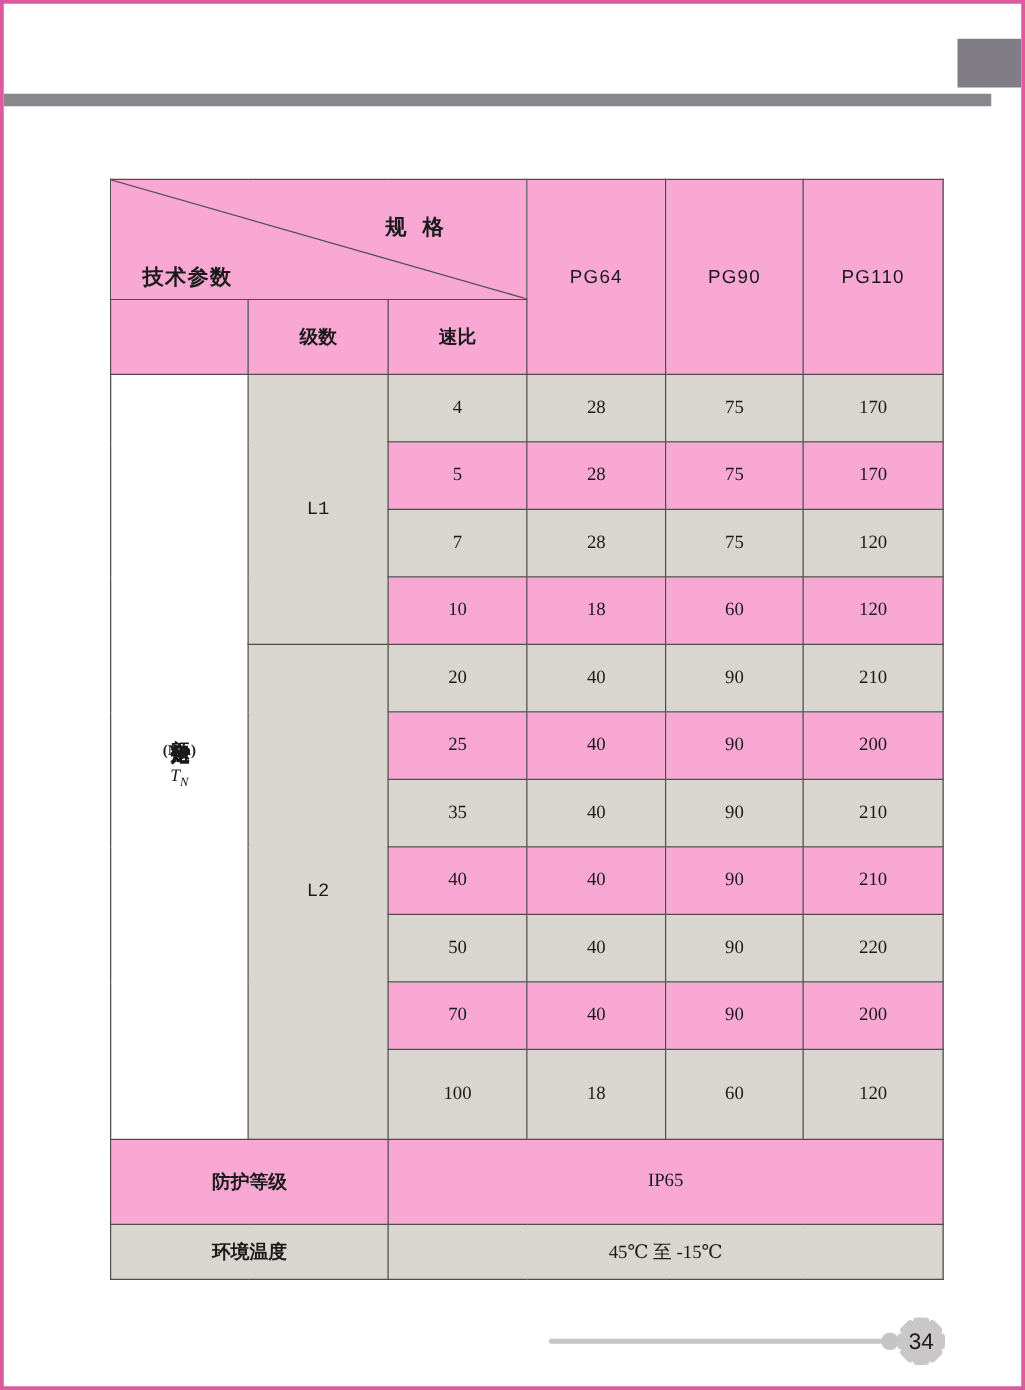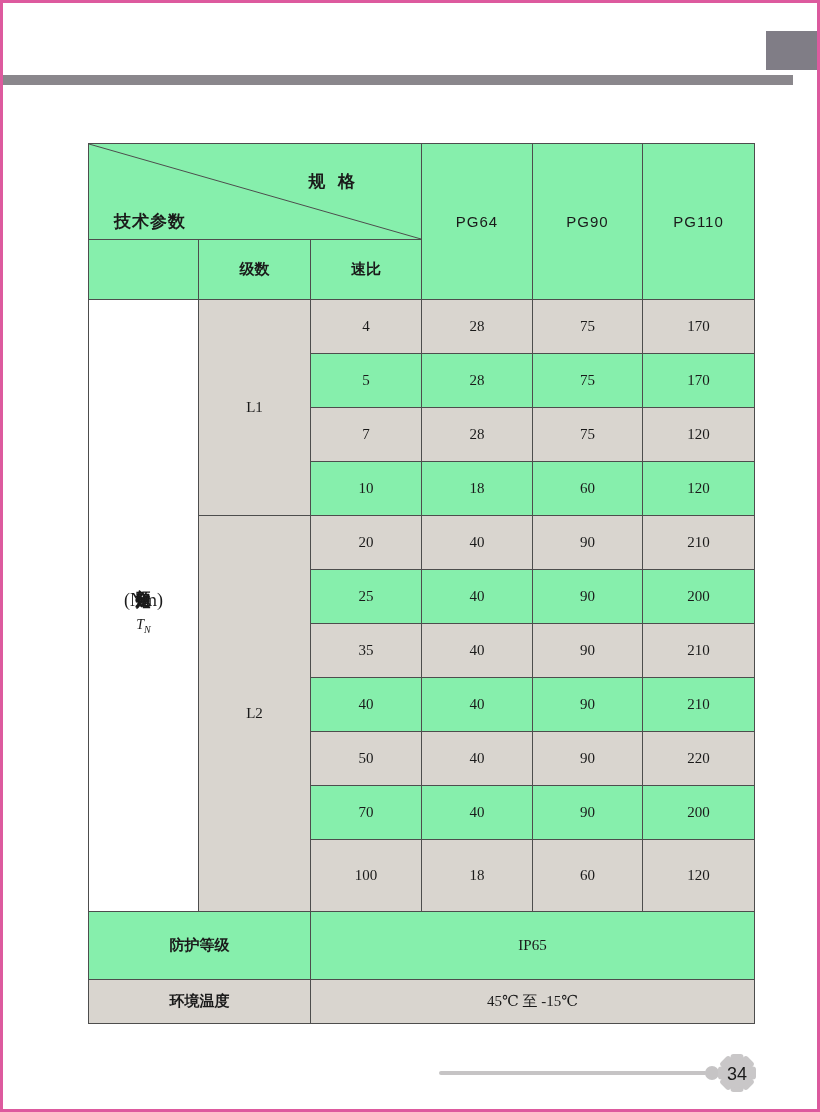--- a/index.html
+++ b/index.html
@@ -25,27 +25,27 @@
   
   table.spec {
     position: absolute; left: 85px; top: 140px;
     border-collapse: collapse; table-layout: fixed;
     width: 666px;
   }
   table.spec td {
     border: 1px solid #4d4d4d;
     text-align: center; vertical-align: middle;
     font-size: 15px;
-    background: #86efac;
+    background: #f9a8d4;
   }
   td.num { font-family: "Liberation Serif", "DejaVu Serif", serif; font-size: 15px; }
   tr.shaded td { background: #d9d5cf; }
   td.stage {
     background: #d9d5cf !important;
-    font-family: Liberation Serif, serif;
+    font-family: Liberation Mono, monospace;
     font-size: 15px;
   }
   td.torque-cell { background: #fff !important; }
   
   td.diag-cell { position: relative; padding: 0; }
   .diag-svg { position: absolute; inset: 0; width: 100%; height: 100%; display: block; }
   .diag-top {
     position: absolute; right: 62px; top: 26px;
     font-weight: 600; font-size: 17px; letter-spacing: 4px;
   }
@@ -54,21 +54,21 @@
     font-weight: 600; font-size: 17px; letter-spacing: 1px;
   }
   td.subhead { font-weight: 700; font-size: 17px; }
   td.colhead { font-size: 17px; letter-spacing: 1px; font-family: "Liberation Sans", sans-serif; }
   
   .torque-wrap { display: flex; flex-direction: column; align-items: center; gap: 6px; }
   .torque-vert {
     writing-mode: vertical-rl; text-orientation: upright;
     font-size: 15px; font-weight: 600; letter-spacing: 2px; line-height: 1;
   }
-  .torque-unit { font-family: "Liberation Serif", "DejaVu Serif", serif; font-size: 18px; }
+  .torque-unit { font-family: "Liberation Serif", "DejaVu Serif", serif; font-size: 12px; font-weight: bold; }
   .torque-sym { font-family: "Liberation Serif", "DejaVu Serif", serif; font-style: italic; font-size: 14px; text-align: right; }
   .torque-sym sub { font-size: 10px; }
   td.foot-label { font-weight: 600; font-size: 16px; }
   td.foot-value { font-family: "Liberation Serif", "DejaVu Serif", serif; font-size: 16px; }
   
   .footer-line {
     position: absolute; left: 436px; top: 1068px;
     width: 268px; height: 4px; background: #c6c4c5; border-radius: 2px;
   }
   .footer-dot {

